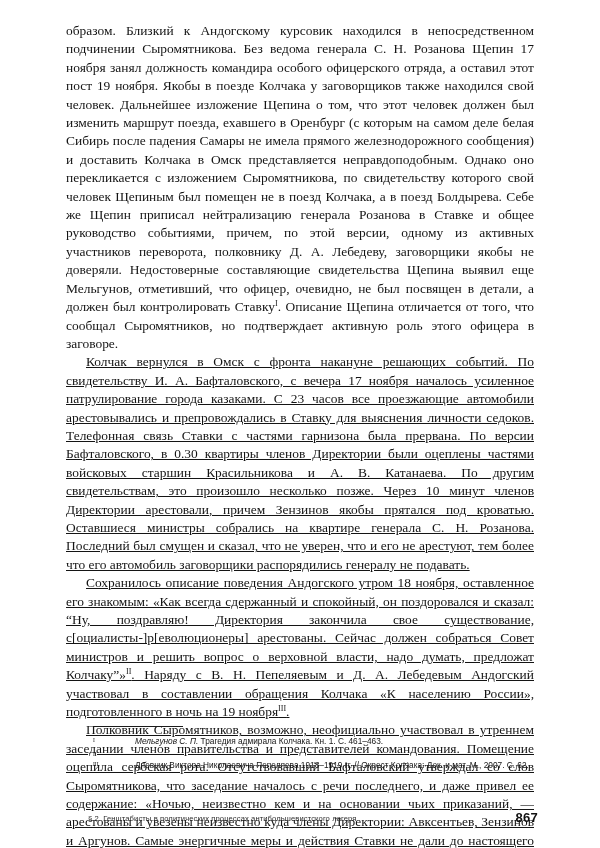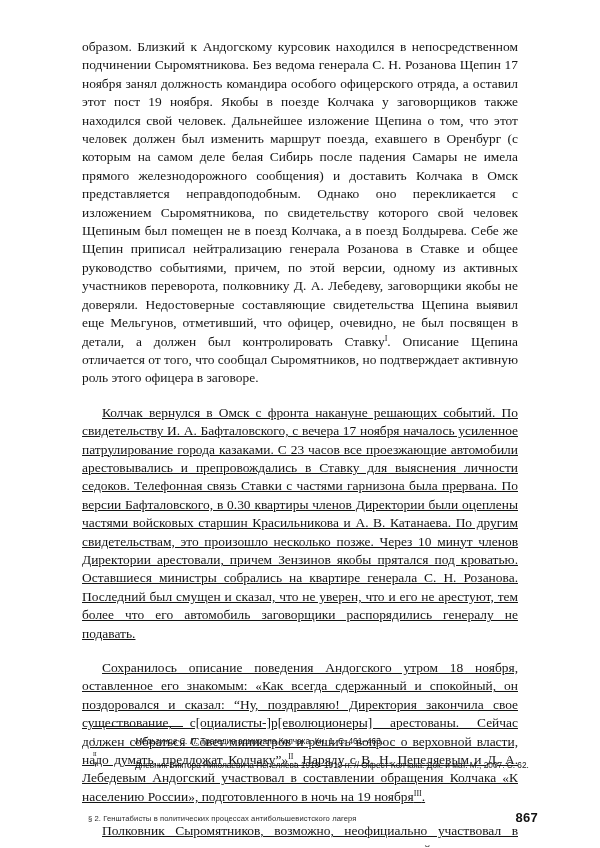--- a/index.html
+++ b/index.html
@@ -24,21 +24,21 @@
   }
 
   
   .body-area {
     position: absolute;
     left: 66px;
     top: 22px;
     width: 468px;
   }
   .para {
-    margin: 16px;
+    margin: 0;
     font-family: "Liberation Serif", "DejaVu Serif", serif;
     font-size: 13.45px;
     line-height: 18.4px;
     text-align: justify;
     text-justify: inter-word;
     hyphens: manual;
     color: #141414;
     letter-spacing: 0.0px;
   }
   .para + .para {

